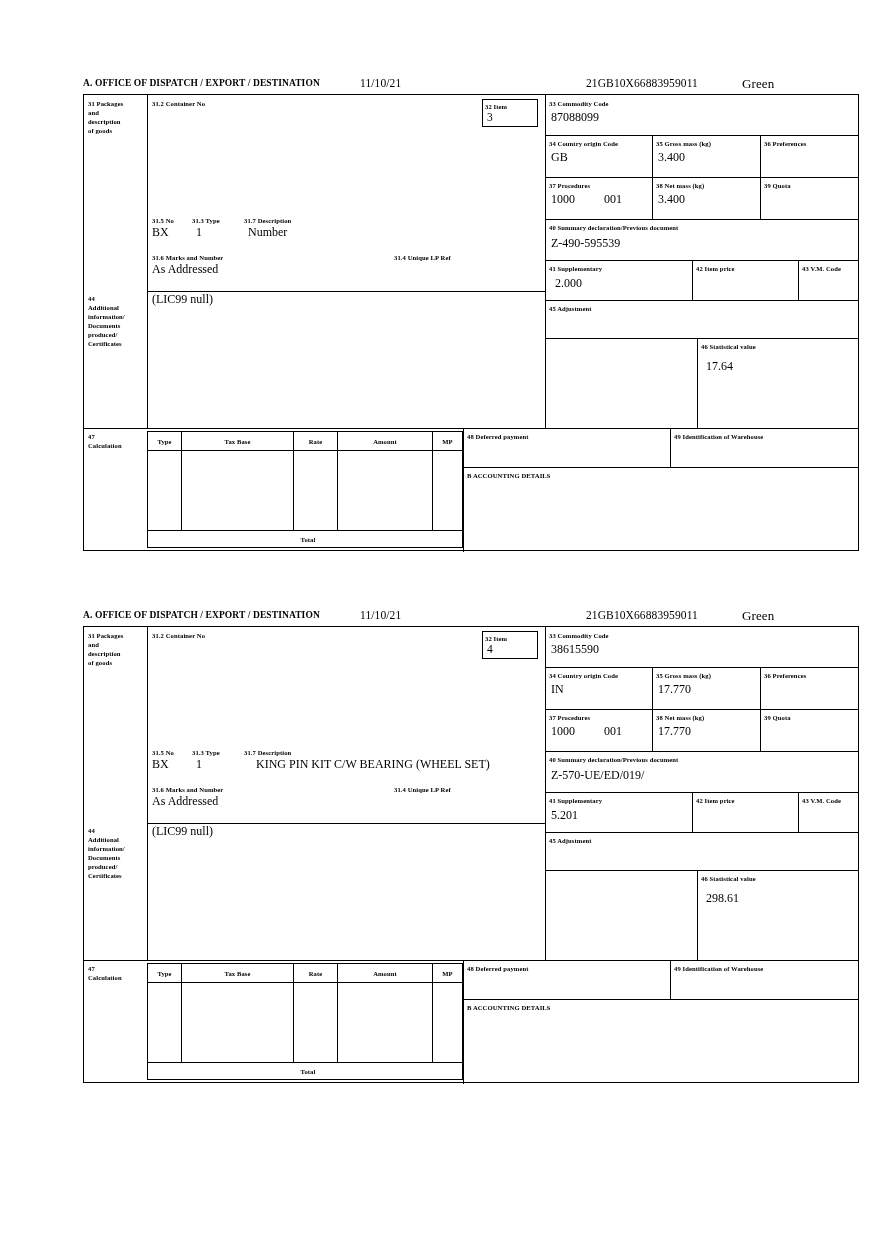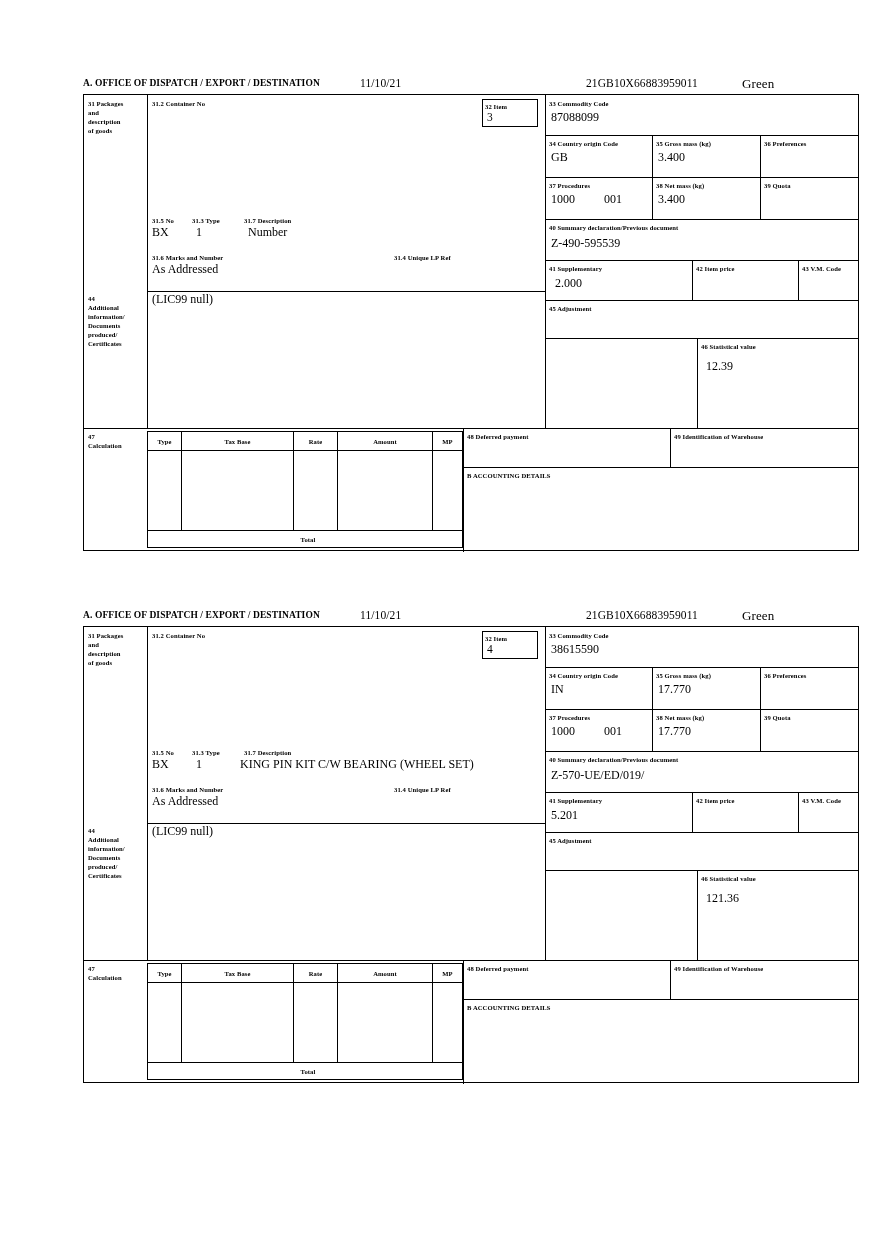--- a/index.html
+++ b/index.html
@@ -215,21 +215,21 @@
       <div class="cell val big" style="left:720px; top:182px;"></div>
       <div class="hline" style="left:461px; top:205px; width:313px;"></div>
 
       <div class="cell lbl" style="left:465px; top:209px;">45 Adjustment</div>
       <div class="cell val big" style="left:467px; top:222px;"></div>
       <div class="hline" style="left:461px; top:243px; width:313px;"></div>
 
       <div class="dotline" style="left:461px; top:243px; height:90px;"></div>
       <div class="vline" style="left:613px; top:243px; height:90px;"></div>
       <div class="cell lbl" style="left:617px; top:247px;">46 Statistical value</div>
-      <div class="cell val big" style="left:622px; top:265px;">12.39</div>
+      <div class="cell val big" style="left:622px; top:265px;">17.64</div>
 
       <div class="cell lbl" style="left:4px; top:337px; width:58px;">
         <div>47</div>
         <div>Calculation</div>
       </div>
 
       <div class="cell" style="left:63px; top:336px; width:316px; height:117px; border:1px solid #000;">
 
         <div class="hline" style="left:0; top:18px; width:314px;"></div>
 
@@ -292,21 +292,21 @@
         <div class="lbl" style="margin:2px 0 0 2px;">32 Item</div>
         <div class="val" style="margin:0 0 0 4px;">4</div>
       </div>
 
       <div class="cell lbl" style="left:68px; top:121px;">31.5 No</div>
       <div class="cell lbl" style="left:108px; top:121px;">31.3 Type</div>
       <div class="cell lbl" style="left:160px; top:121px;">31.7 Description</div>
 
       <div class="cell val big" style="left:68px; top:131px;">BX</div>
       <div class="cell val big" style="left:112px; top:131px;">1</div>
-      <div class="cell val big" style="left:156px; top:131px;">KING PIN KIT C/W BEARING (WHEEL SET)</div>
+      <div class="cell val big" style="left:172px; top:131px;">KING PIN KIT C/W BEARING (WHEEL SET)</div>
 
       <div class="cell lbl" style="left:68px; top:158px;">31.6 Marks and Number</div>
       <div class="cell lbl" style="left:310px; top:158px;">31.4 Unique LP Ref</div>
       <div class="cell val big" style="left:68px; top:168px;">As Addressed</div>
       <div class="cell val" style="left:310px; top:168px;"></div>
 
       <div class="cell lbl" style="left:4px; top:199px; width:58px;">
         <div>44</div>
         <div>Additional</div>
         <div>information/</div>
@@ -355,21 +355,21 @@
       <div class="cell val big" style="left:720px; top:182px;"></div>
       <div class="hline" style="left:461px; top:205px; width:313px;"></div>
 
       <div class="cell lbl" style="left:465px; top:209px;">45 Adjustment</div>
       <div class="cell val big" style="left:467px; top:222px;"></div>
       <div class="hline" style="left:461px; top:243px; width:313px;"></div>
 
       <div class="dotline" style="left:461px; top:243px; height:90px;"></div>
       <div class="vline" style="left:613px; top:243px; height:90px;"></div>
       <div class="cell lbl" style="left:617px; top:247px;">46 Statistical value</div>
-      <div class="cell val big" style="left:622px; top:265px;">121.36</div>
+      <div class="cell val big" style="left:622px; top:265px;">298.61</div>
 
       <div class="cell lbl" style="left:4px; top:337px; width:58px;">
         <div>47</div>
         <div>Calculation</div>
       </div>
 
       <div class="cell" style="left:63px; top:336px; width:316px; height:117px; border:1px solid #000;">
         <div class="hline" style="left:0; top:18px; width:314px;"></div>
         <div class="hline" style="left:0; top:98px; width:314px;"></div>
         <div class="vline" style="left:33px; top:0; height:98px;"></div>

